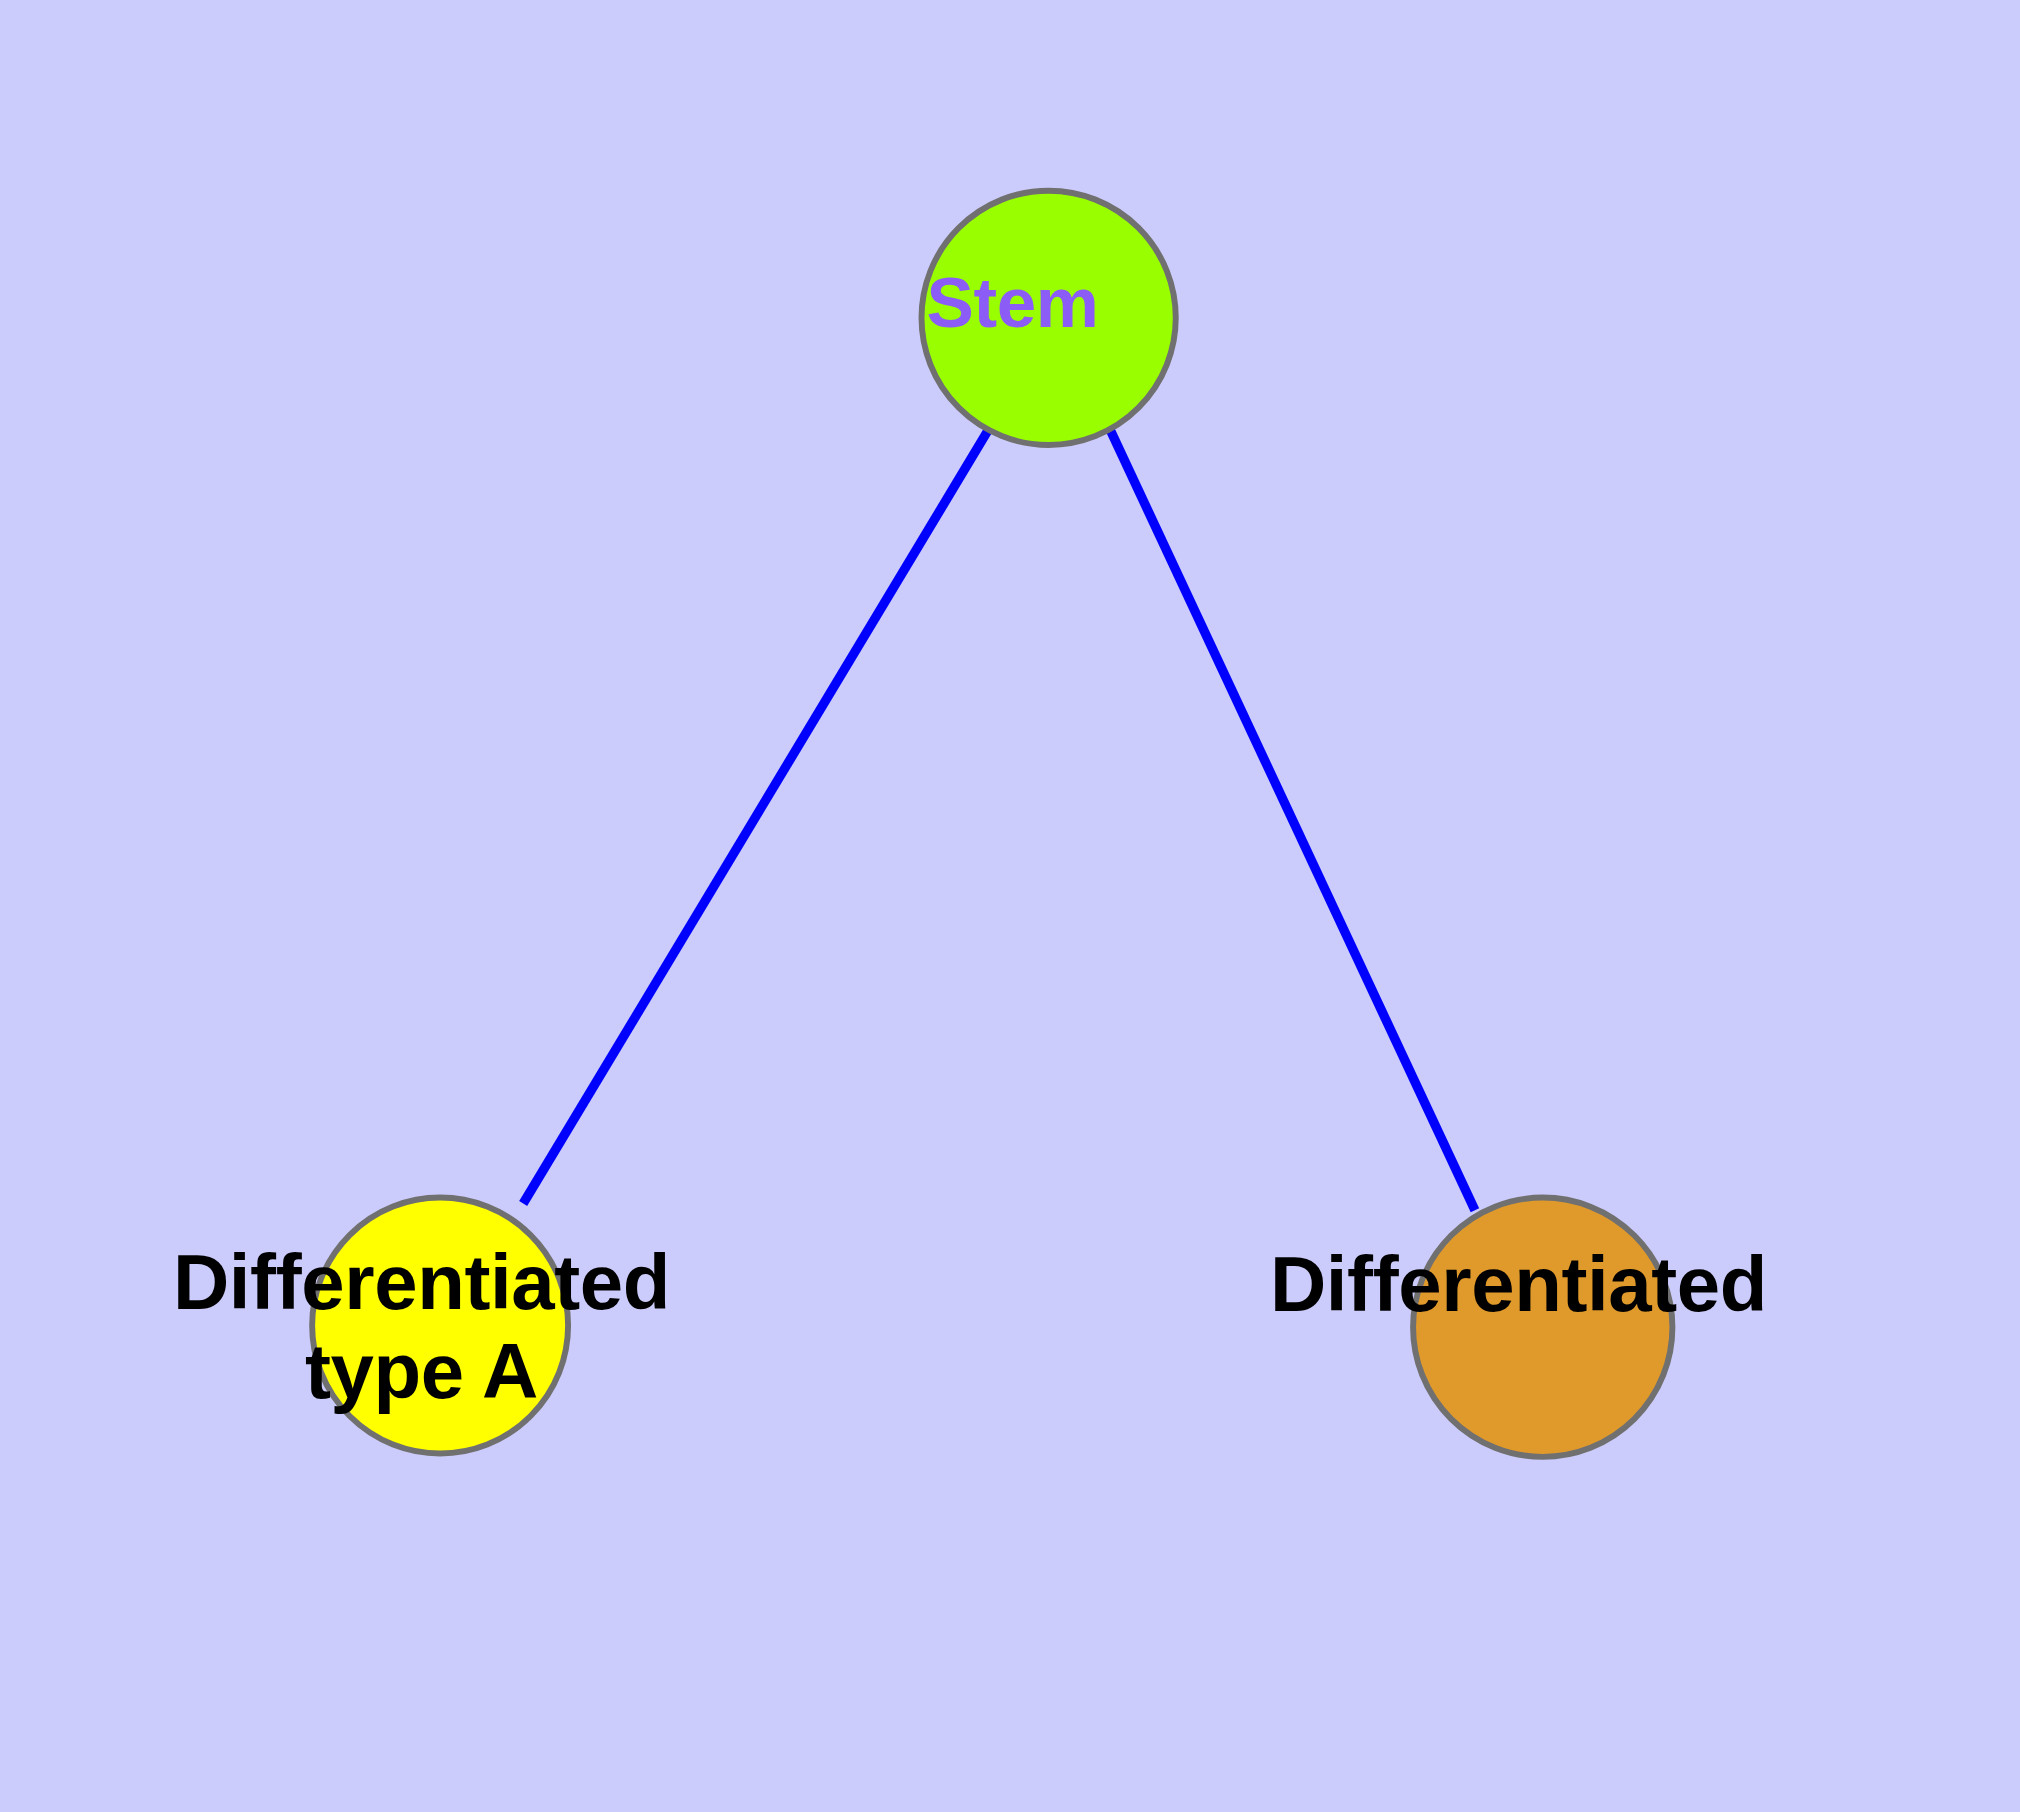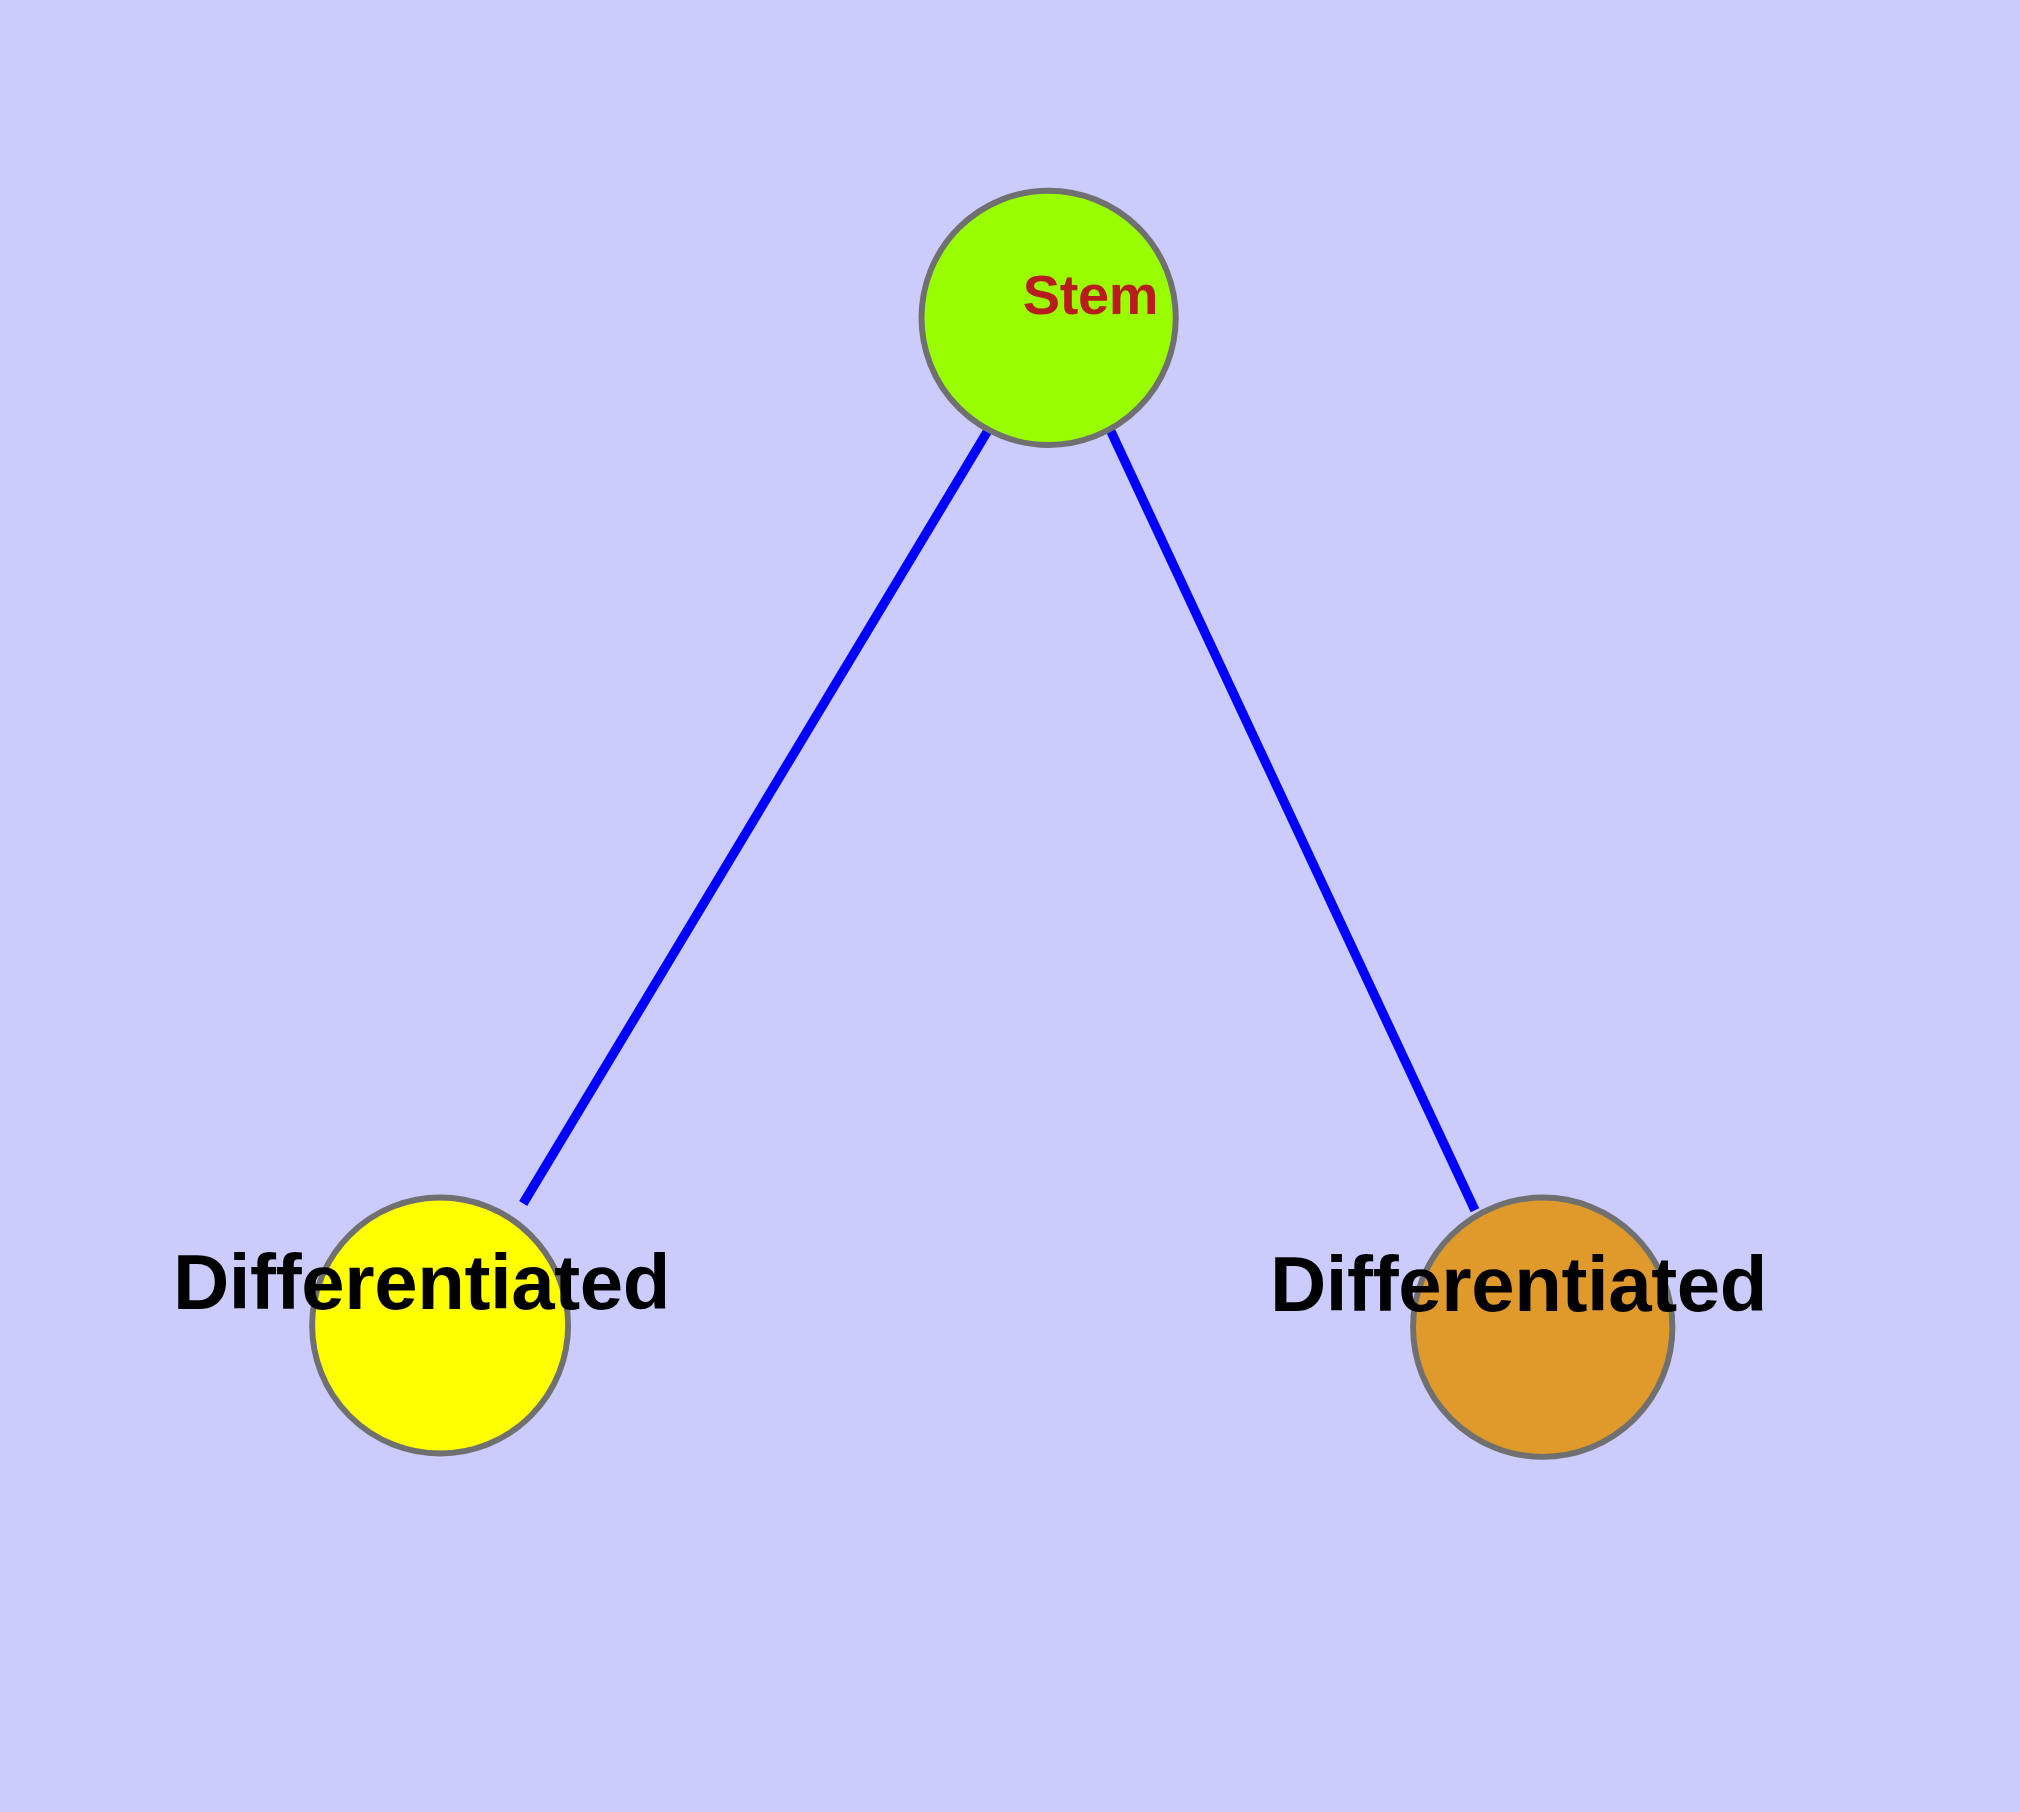--- a/index.html
+++ b/index.html
@@ -72,20 +72,20 @@
       <line id="edge-1" x1="1310" y1="508" x2="1740" y2="1428" stroke="#0000ff" stroke-width="11" stroke-linecap="butt"></line>
     </g>
 
     <g>
       <circle id="node-0" cx="1237" cy="375" r="150" fill="#99ff00" stroke="#707070" stroke-width="7"></circle>
       <circle id="node-1" cx="519" cy="1564" r="151" fill="#ffff00" stroke="#707070" stroke-width="7"></circle>
       <circle id="node-2" cx="1820" cy="1566" r="153" fill="#e09a2b" stroke="#707070" stroke-width="7"></circle>
     </g>
   </svg>
 
-  <div class="node-label" id="label-stem" style="font-size: 56px; color: #b91c1c; width: 593px; left: 794px; top: 263px;"><span>Stem</span></div>
+  <div class="node-label" id="label-stem" style="font-size: 71px; color: #8b5cf6; width: 593px; left: 716px; top: 263px;"><span>Stem</span></div>
 
-  <div class="node-label" id="label-diff-a" style="font-size: 78px; color: rgb(0, 0, 0); width: 593px; left: 125px; top: 1238px;"><span>Differentiated</span><br></div>
+  <div class="node-label" id="label-diff-a" style="font-size: 78px; color: rgb(0, 0, 0); width: 593px; left: 125px; top: 1238px;"><span>Differentiated</span><br><span>type A</span></div>
 
   <div class="node-label" id="label-diff-b" style="font-size: 78px; color: rgb(0, 0, 0); width: 593px; left: 1222px; top: 1240px;"><span>Differentiated</span><br></div>
 
 </div>
 
 
 </body></html>

